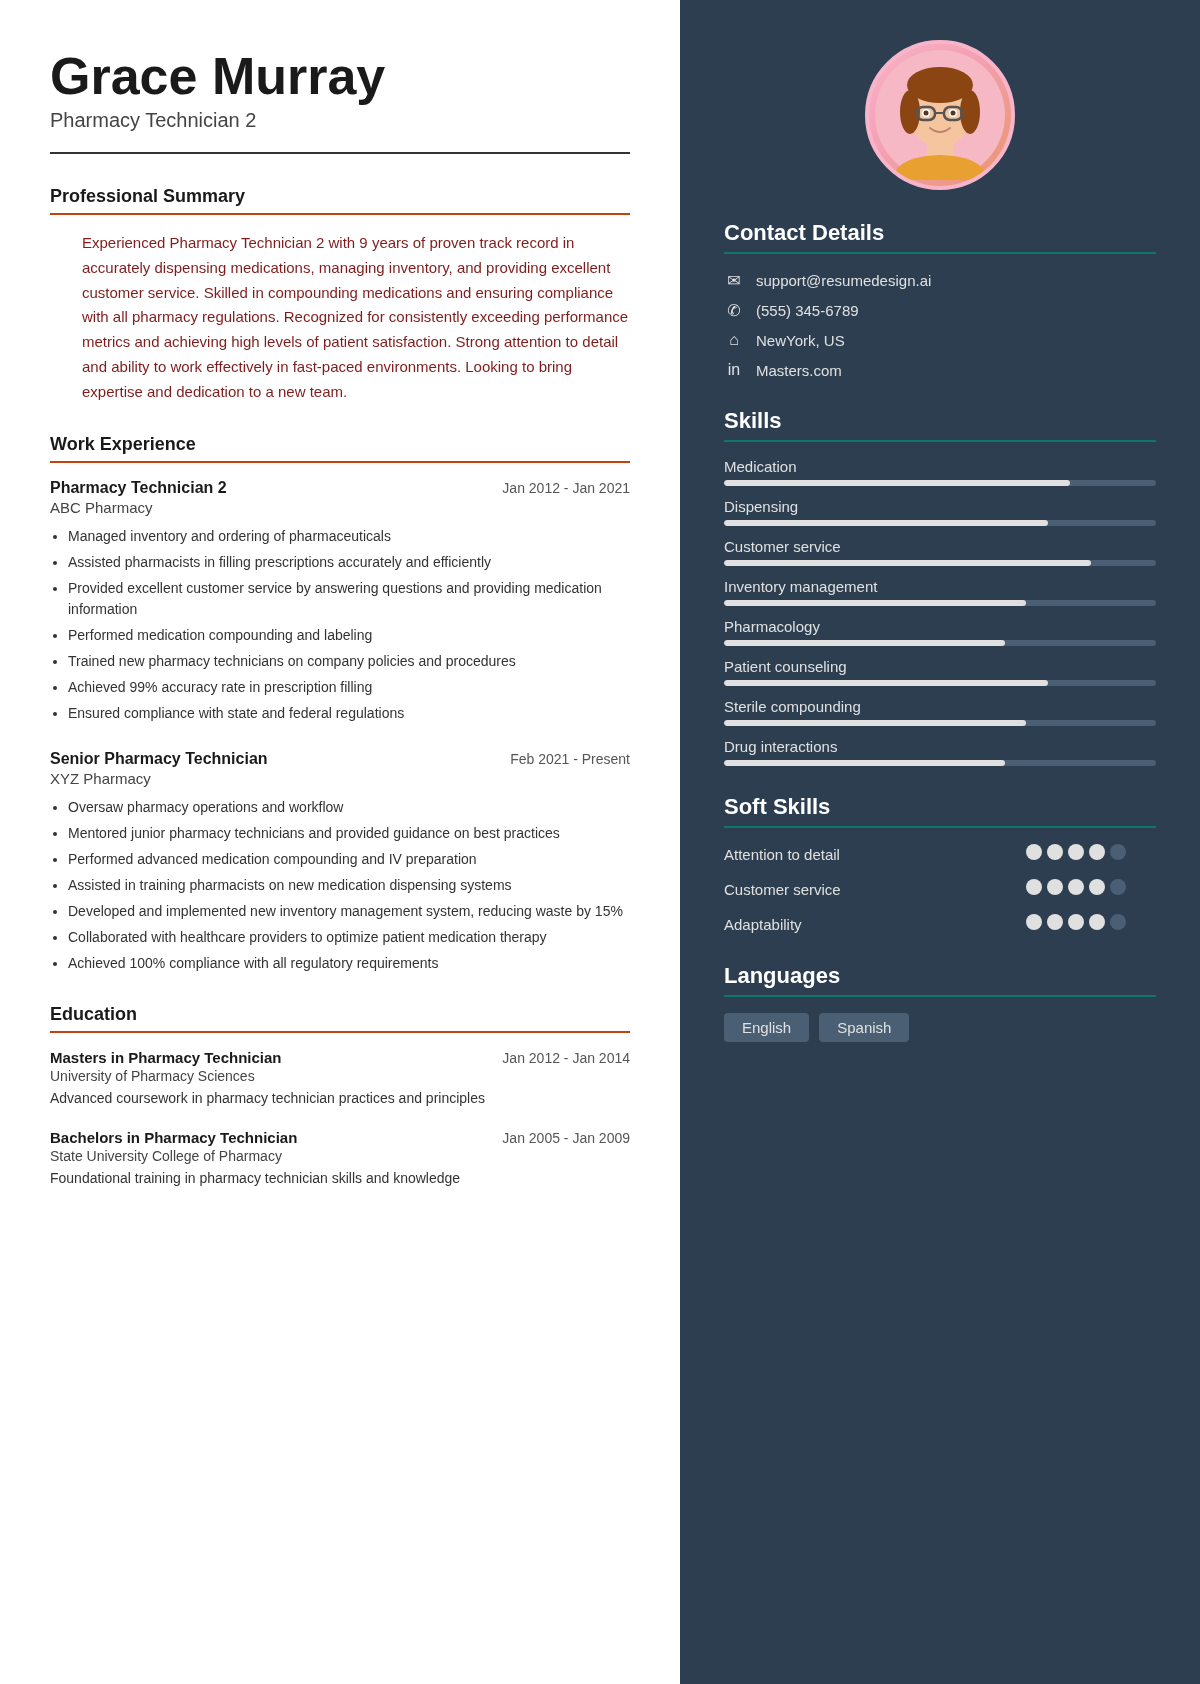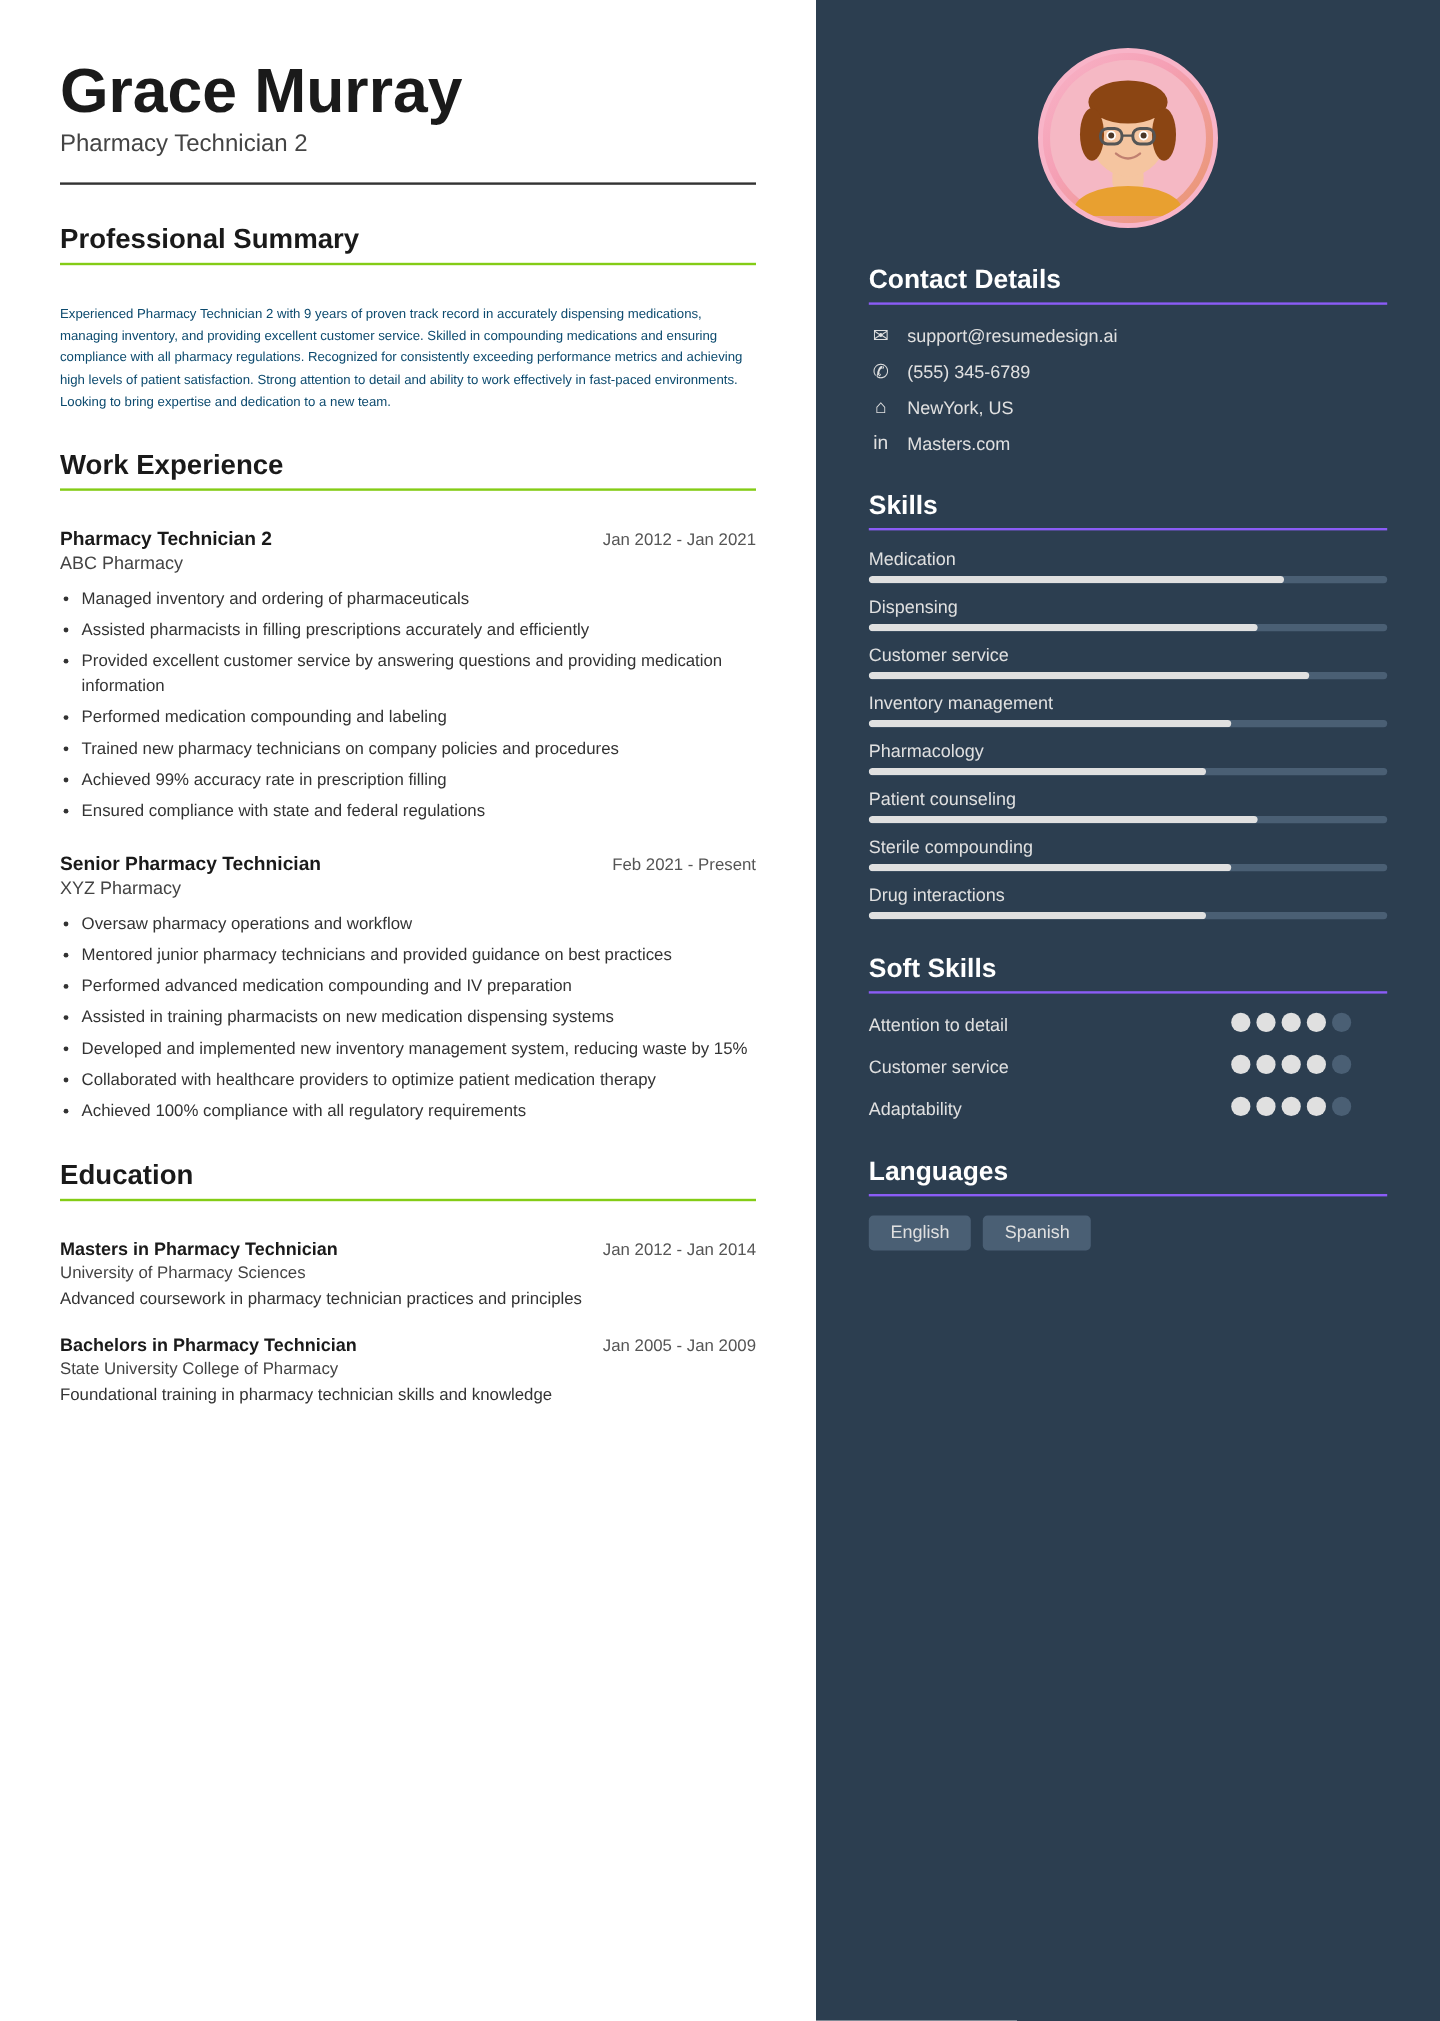--- a/index.html
+++ b/index.html
@@ -32,32 +32,33 @@
     }
 
     .divider {
       border: none;
       border-top: 2px solid #333;
       margin: 18px 0 32px 0;
     }
 
     .section { margin-bottom: 30px; }
     .section-title {
-      font-size: 23px;
+      font-size: 18px;
       font-weight: 700;
       color: #1a1a1a;
-      border-bottom: 2px solid #84cc16;
+      border-bottom: 2px solid #c2410c;
       padding-bottom: 6px;
-      margin-bottom: 32px;
+      margin-bottom: 16px;
     }
 
     .summary-text {
-      font-size: 11px;
-      color: #0c4a6e;
+      font-size: 15px;
+      color: #7f1d1d;
       line-height: 1.65;
+      margin-left: 32px;
     }
 
     .job-header {
       display: flex;
       justify-content: space-between;
       align-items: baseline;
       margin-bottom: 2px;
     }
     .job-title {
       font-size: 16px;
@@ -163,21 +164,21 @@
       width: 100%;
       padding: 0 44px;
     }
 
     .right-section { margin-bottom: 28px; }
 
     .right-section-title {
       font-size: 22px;
       font-weight: 700;
       color: #fff;
-      border-bottom: 2px solid #8b5cf6;
+      border-bottom: 2px solid #0f766e;
       padding-bottom: 6px;
       margin-bottom: 16px;
     }
 
     .contact-item {
       display: flex;
       align-items: center;
       gap: 12px;
       margin-bottom: 10px;
       color: #e0e0e0;

